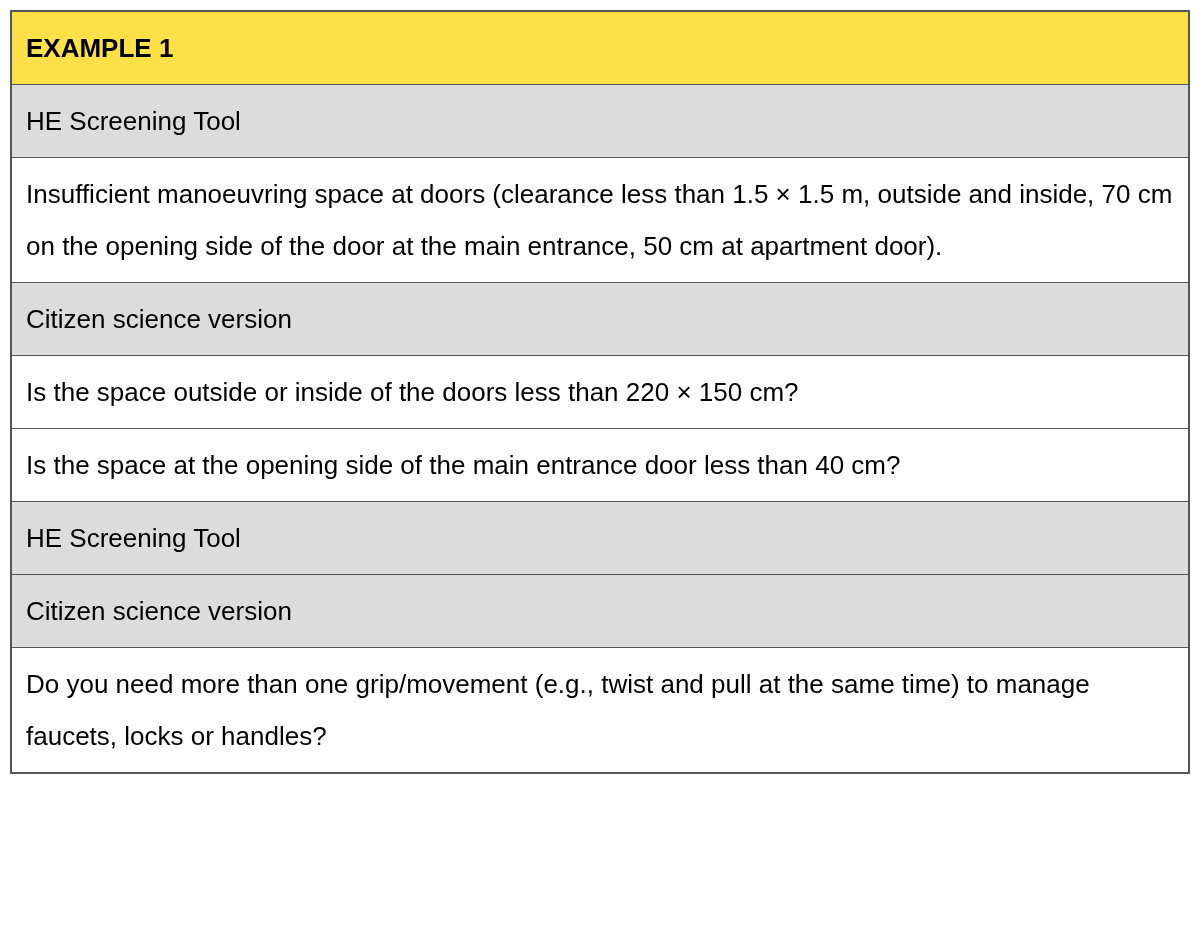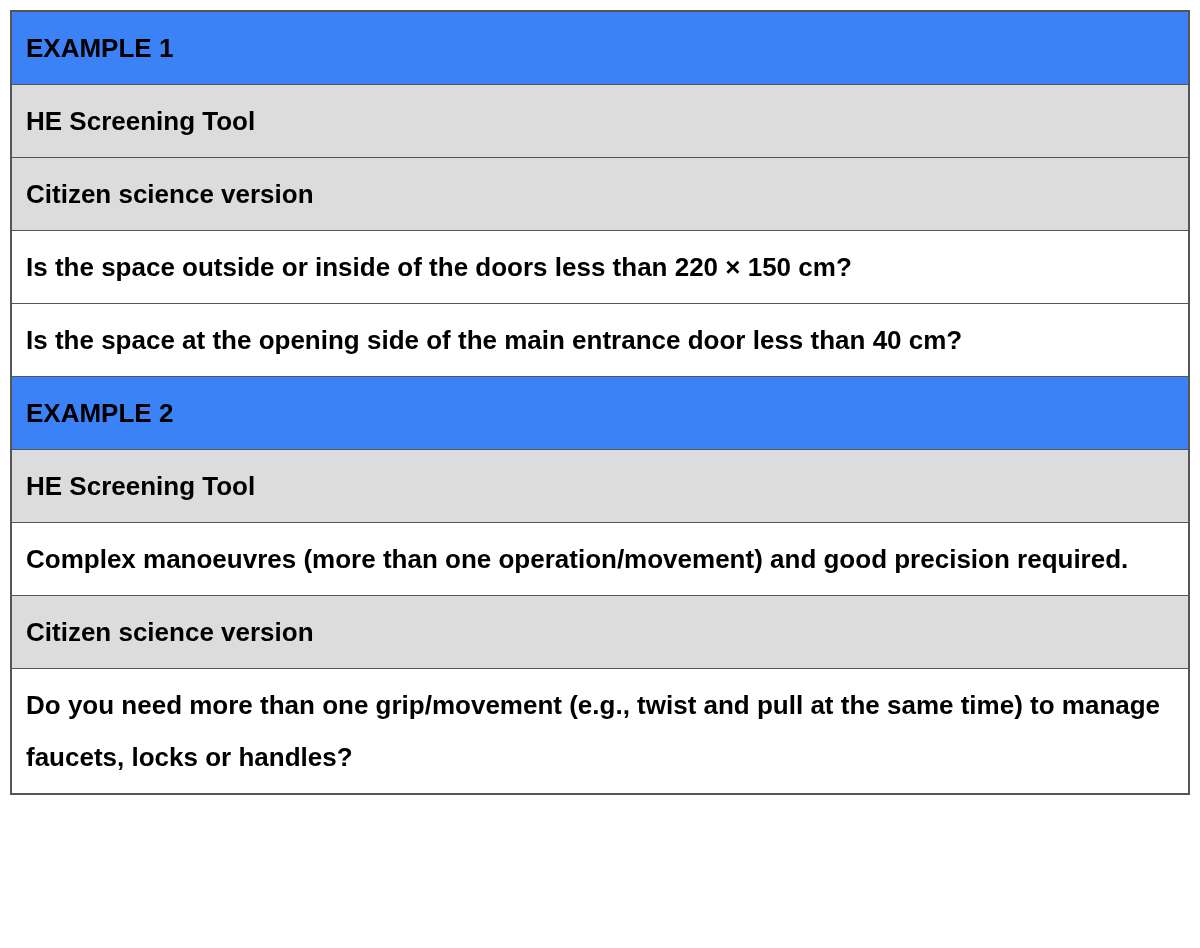--- a/index.html
+++ b/index.html
@@ -16,58 +16,54 @@
   }
   .row {
     border: 1px solid #555555;
   }
   .cell {
     border: 1px solid #555555;
     padding: 10px 14px;
     font-size: 26px;
     line-height: 2.0;
     vertical-align: top;
-    font-weight: bold;
   }
   .header-cell {
     font-weight: bold;
-    background: #3b82f6;
+    background: #fde047;
   }
   .shaded {
     background: #dcdcdc;
   }
 </style>
 </head>
 <body>
 
 <table class="table">
   <tbody>
     <tr class="row">
       <td class="cell header-cell">EXAMPLE 1</td>
     </tr>
     <tr class="row">
       <td class="cell shaded">HE Screening Tool</td>
     </tr>
     <tr class="row">
+      <td class="cell">Insufficient manoeuvring space at doors (clearance less than 1.5 × 1.5 m, outside and inside, 70 cm on the opening side of the door at the main entrance, 50 cm at apartment door).</td>
+    </tr>
+    <tr class="row">
       <td class="cell shaded">Citizen science version</td>
     </tr>
     <tr class="row">
       <td class="cell">Is the space outside or inside of the doors less than 220 × 150 cm?</td>
     </tr>
     <tr class="row">
       <td class="cell">Is the space at the opening side of the main entrance door less than 40 cm?</td>
     </tr>
     <tr class="row">
-      <td class="cell header-cell">EXAMPLE 2</td>
-    </tr>
-    <tr class="row">
       <td class="cell shaded">HE Screening Tool</td>
-    </tr>
-    <tr class="row">
-      <td class="cell">Complex manoeuvres (more than one operation/movement) and good precision required.</td>
     </tr>
     <tr class="row">
       <td class="cell shaded">Citizen science version</td>
     </tr>
     <tr class="row">
       <td class="cell">Do you need more than one grip/movement (e.g., twist and pull at the same time) to manage faucets, locks or handles?</td>
     </tr>
   </tbody>
 </table>
 

